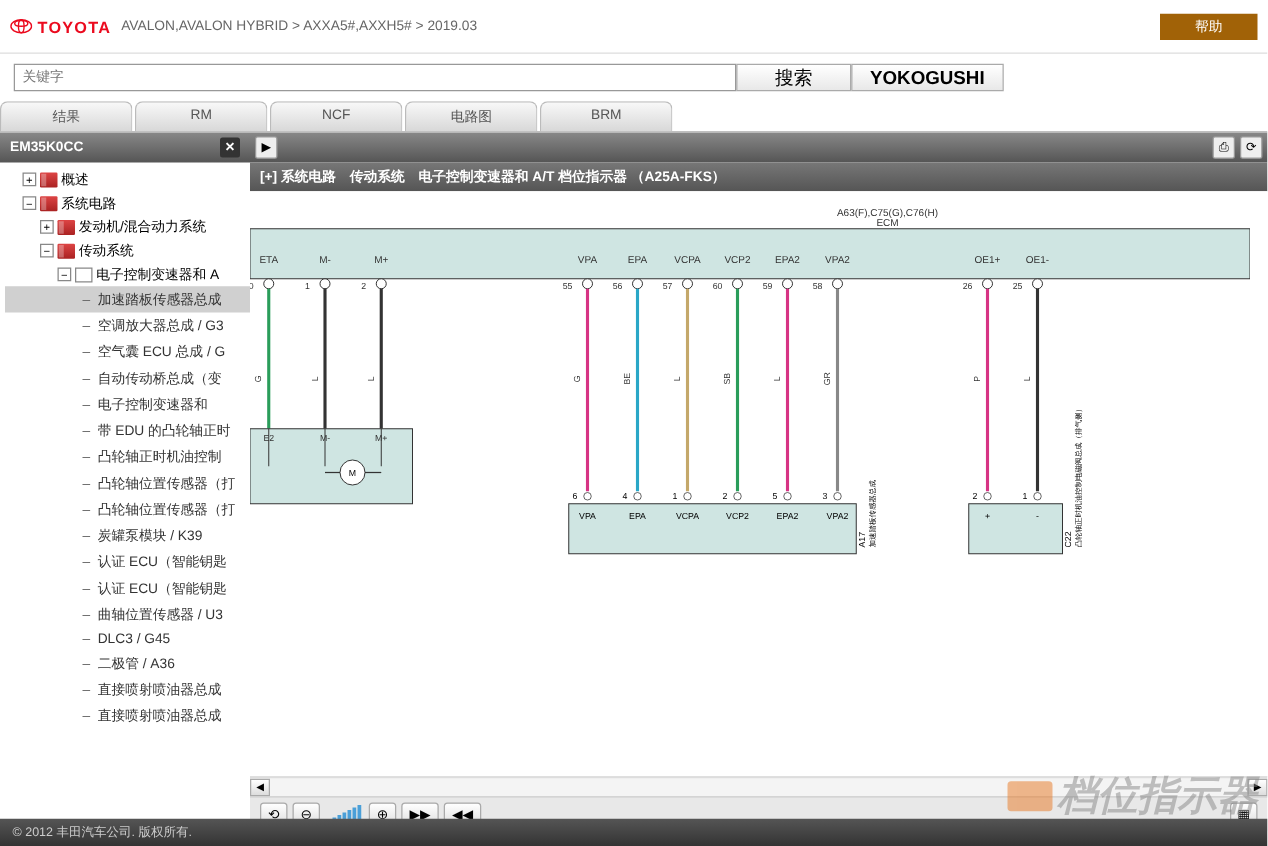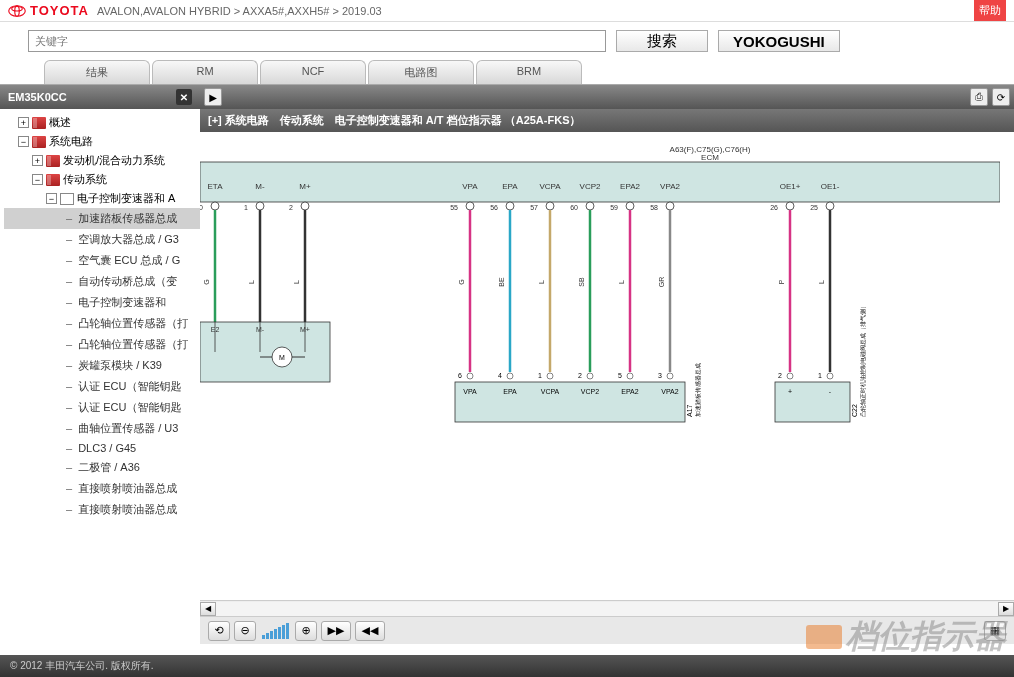--- a/index.html
+++ b/index.html
@@ -1,30 +1,30 @@
 <!DOCTYPE html>
 <html><head>
 <meta charset="utf-8">
 <style>
 * { margin: 0; padding: 0; box-sizing: border-box; font-family: Arial, "Microsoft YaHei", sans-serif; }
 body { background: #fff; width: 1014px; height: 677px; overflow: hidden; position: relative; }
 
-.header { height: 22px; background: #fff; display: flex; align-items: center; padding: 0 8px; border-bottom: 1px solid #ddd; }
+.header { height: 43px; background: #fff; display: flex; align-items: center; padding: 0 8px; border-bottom: 1px solid #ddd; }
 .logo { display: flex; align-items: center; gap: 4px; }
 .logo-icon { width: 18px; height: 18px; }
 .logo-text { color: #eb0a1e; font-weight: bold; font-size: 13px; letter-spacing: 1px; }
 .breadcrumb { margin-left: 8px; font-size: 11px; color: #666; }
-.help-btn { margin-left: auto; background: #ef4444; color: #fff; font-size: 11px; padding: 3px 5px; }
-
-.search-bar { padding: 8px 28px; display: flex; gap: 10px; align-items: center; }
+.help-btn { margin-left: auto; background: #a16207; color: #fff; font-size: 11px; padding: 3px 28px; }
+
+.search-bar { padding: 8px 11px; display: flex; align-items: center; }
 .search-input { flex: 1; max-width: 578px; height: 22px; border: 1px solid #999; padding: 0 6px; font-size: 11px; color: #999; }
 .search-btn, .yokogushi-btn { height: 22px; padding: 0 30px; border: 1px solid #aaa; background: linear-gradient(#fff,#e8e8e8); font-size: 15px; cursor: pointer; }
 .yokogushi-btn { font-weight: bold; padding: 0 14px; }
 
-.tabs { display: flex; margin-left: 44px; height: 24px; }
+.tabs { display: flex; height: 24px; }
 .tab { background: linear-gradient(#f8f8f8,#d8d8d8); border: 1px solid #bbb; border-bottom: none; border-radius: 6px 6px 0 0; padding: 4px 0; width: 106px; text-align: center; font-size: 11px; color: #555; margin-right: 2px; cursor: pointer; }
 
 .main { display: flex; height: 560px; border-top: 1px solid #aaa; }
 .sidebar { width: 200px; background: #fff; display: flex; flex-direction: column; }
 .sidebar-header { background: linear-gradient(#888,#555); color: #fff; font-size: 11px; font-weight: bold; padding: 4px 8px; display: flex; align-items: center; justify-content: space-between; }
 .close-x { background: #333; color: #fff; width: 16px; height: 16px; display: flex; align-items: center; justify-content: center; border-radius: 2px; font-size: 10px; cursor: pointer; }
 .tree { flex: 1; overflow-y: auto; overflow-x: hidden; font-size: 11px; padding: 4px 0 4px 4px; }
 .tree-node { display: flex; align-items: center; padding: 2px 0; white-space: nowrap; cursor: pointer; }
 .tree-toggle { width: 11px; height: 11px; border: 1px solid #888; display: inline-flex; align-items: center; justify-content: center; font-size: 9px; margin-right: 3px; background: #fff; flex-shrink: 0; }
 .tree-icon { width: 14px; height: 12px; margin-right: 3px; flex-shrink: 0; display: inline-block; }
@@ -122,20 +122,22 @@
           <span class="tree-toggle">−</span>
           <span class="tree-icon doc-icon"></span>
           <span class="tree-label">电子控制变速器和 A</span>
         </div>
       <div id="leaves">
           <div class="leaf indent-5 selected">加速踏板传感器总成</div>
           <div class="leaf indent-5">空调放大器总成 / G3</div>
           <div class="leaf indent-5">空气囊 ECU 总成 / G</div>
           <div class="leaf indent-5">自动传动桥总成（变</div>
           <div class="leaf indent-5">电子控制变速器和</div>
+          <div class="leaf indent-5">带 EDU 的凸轮轴正时</div>
+          <div class="leaf indent-5">凸轮轴正时机油控制</div>
           <div class="leaf indent-5">凸轮轴位置传感器（打</div>
           <div class="leaf indent-5">凸轮轴位置传感器（打</div>
           <div class="leaf indent-5">炭罐泵模块 / K39</div>
           <div class="leaf indent-5">认证 ECU（智能钥匙</div>
           <div class="leaf indent-5">认证 ECU（智能钥匙</div>
           <div class="leaf indent-5">曲轴位置传感器 / U3</div>
           <div class="leaf indent-5">DLC3 / G45</div>
           <div class="leaf indent-5">二极管 / A36</div>
           <div class="leaf indent-5">直接喷射喷油器总成</div>
           <div class="leaf indent-5">直接喷射喷油器总成</div>

